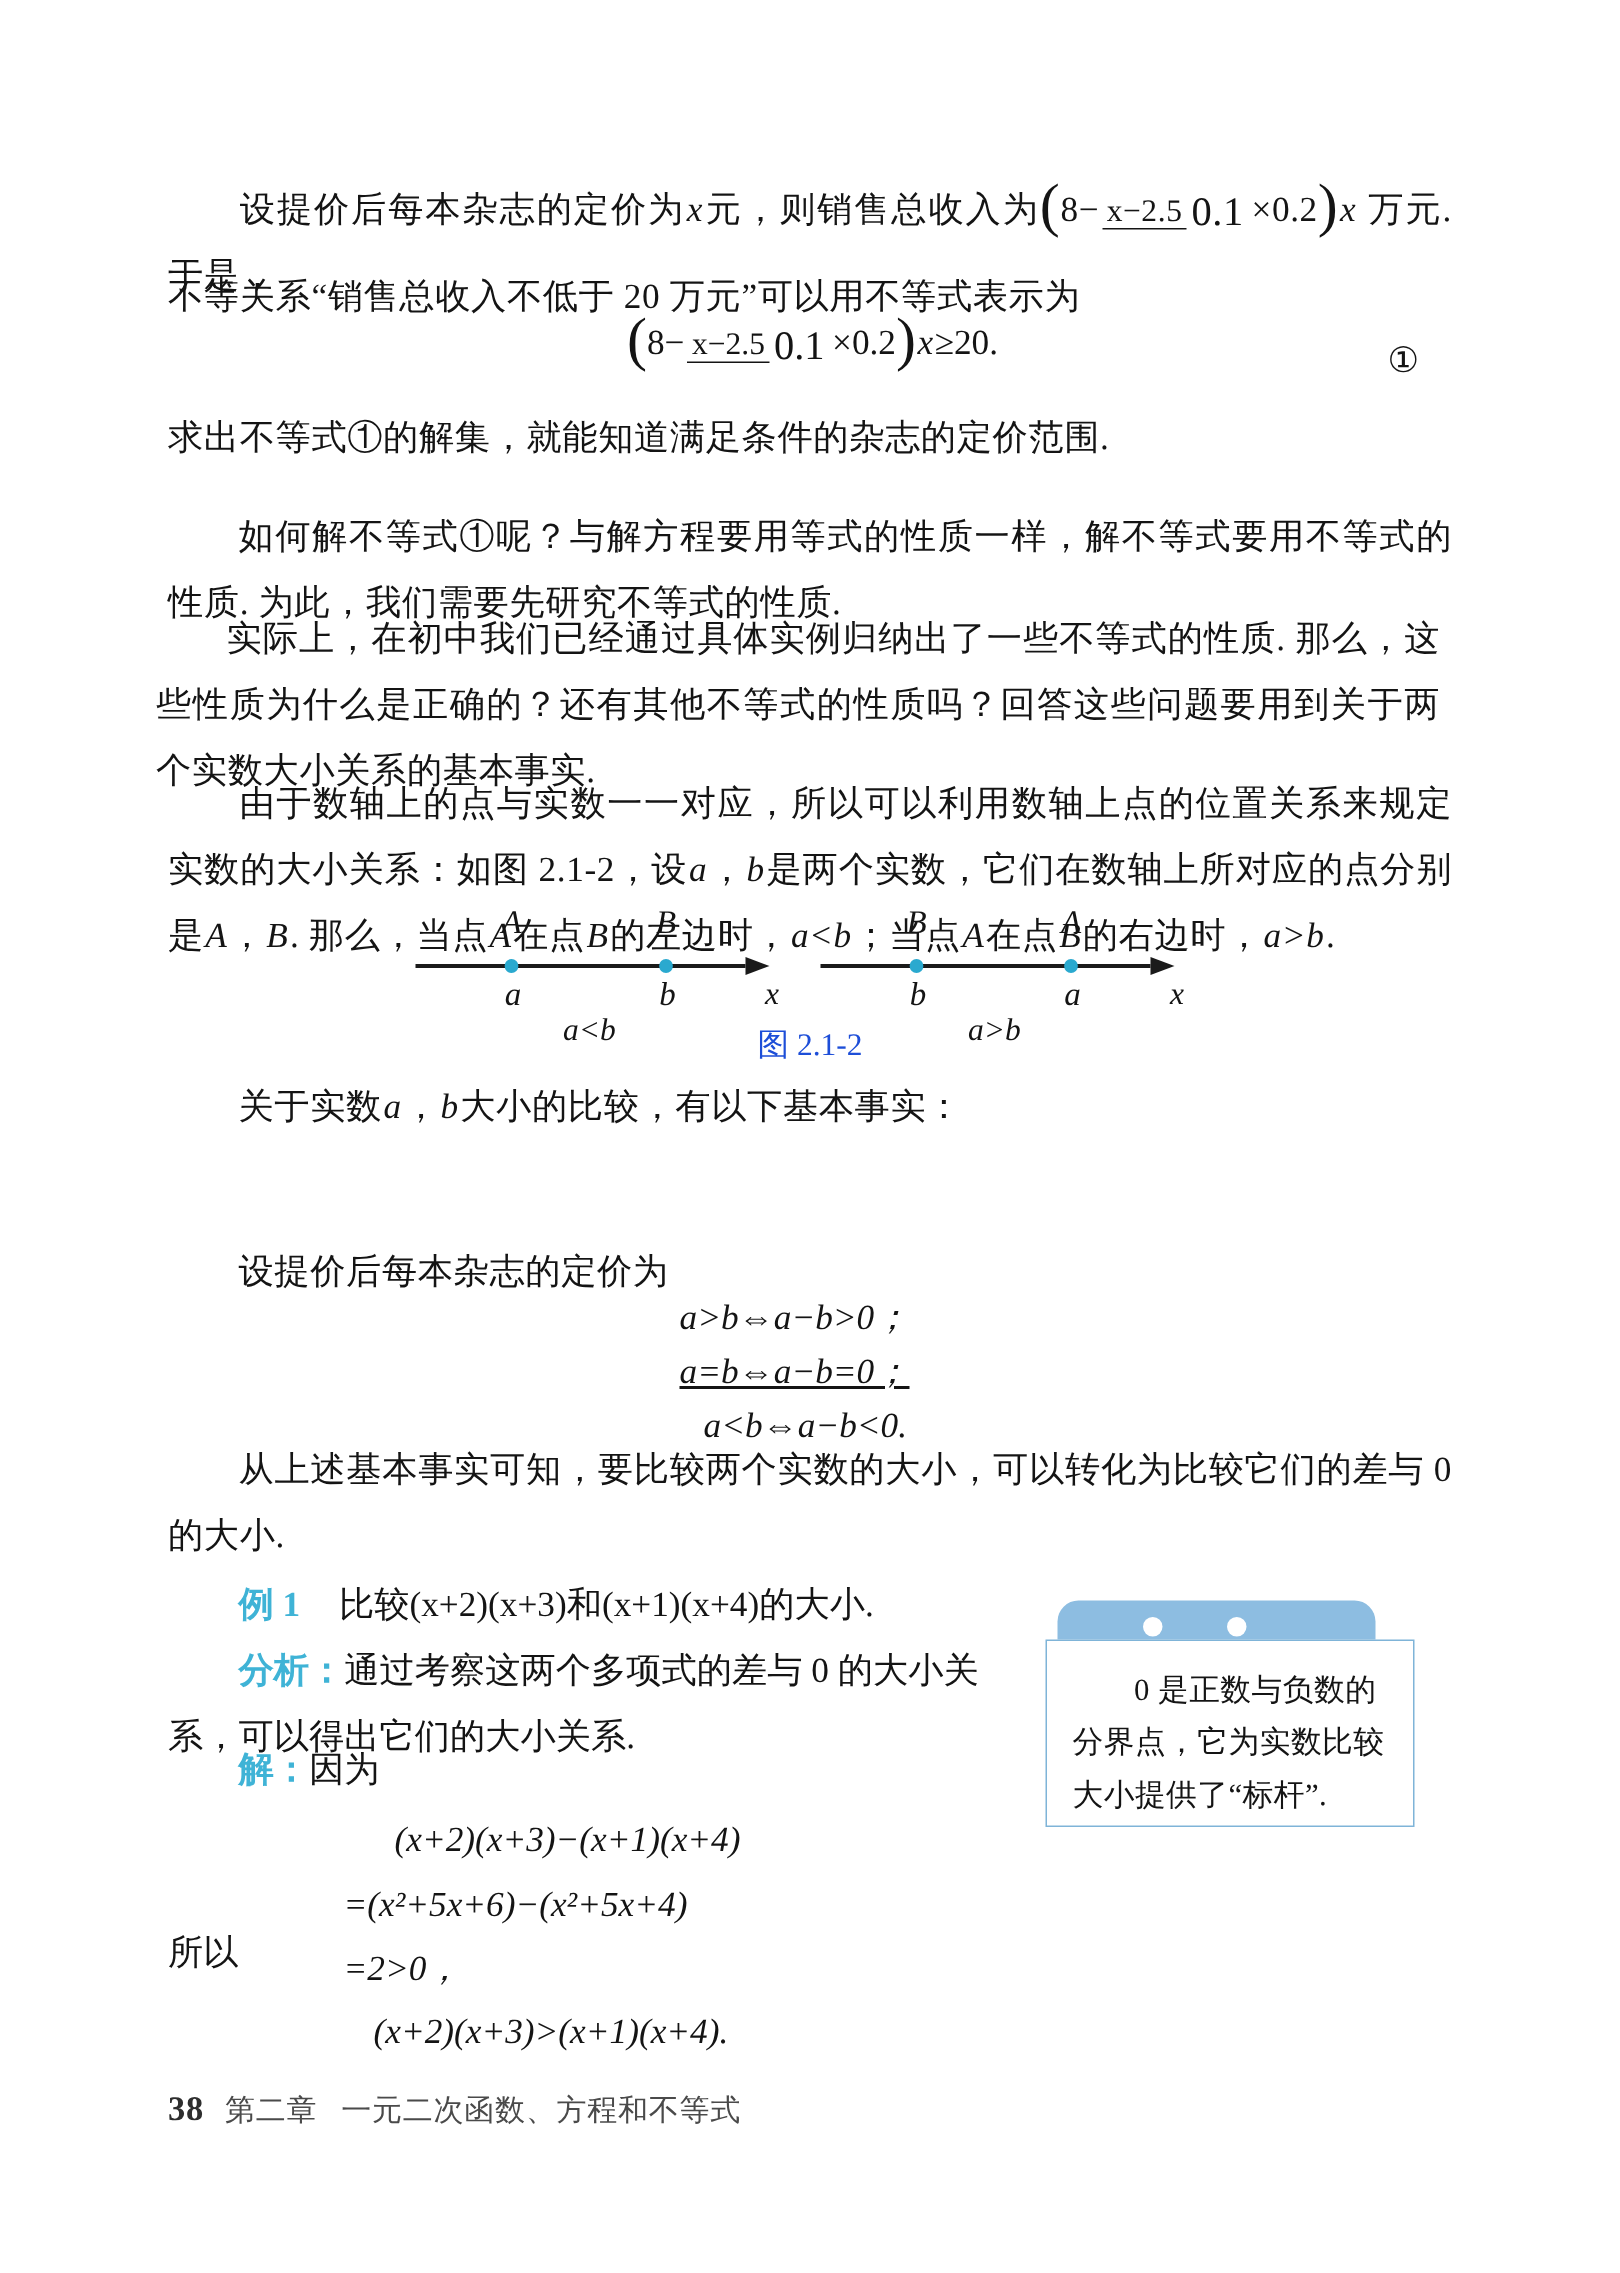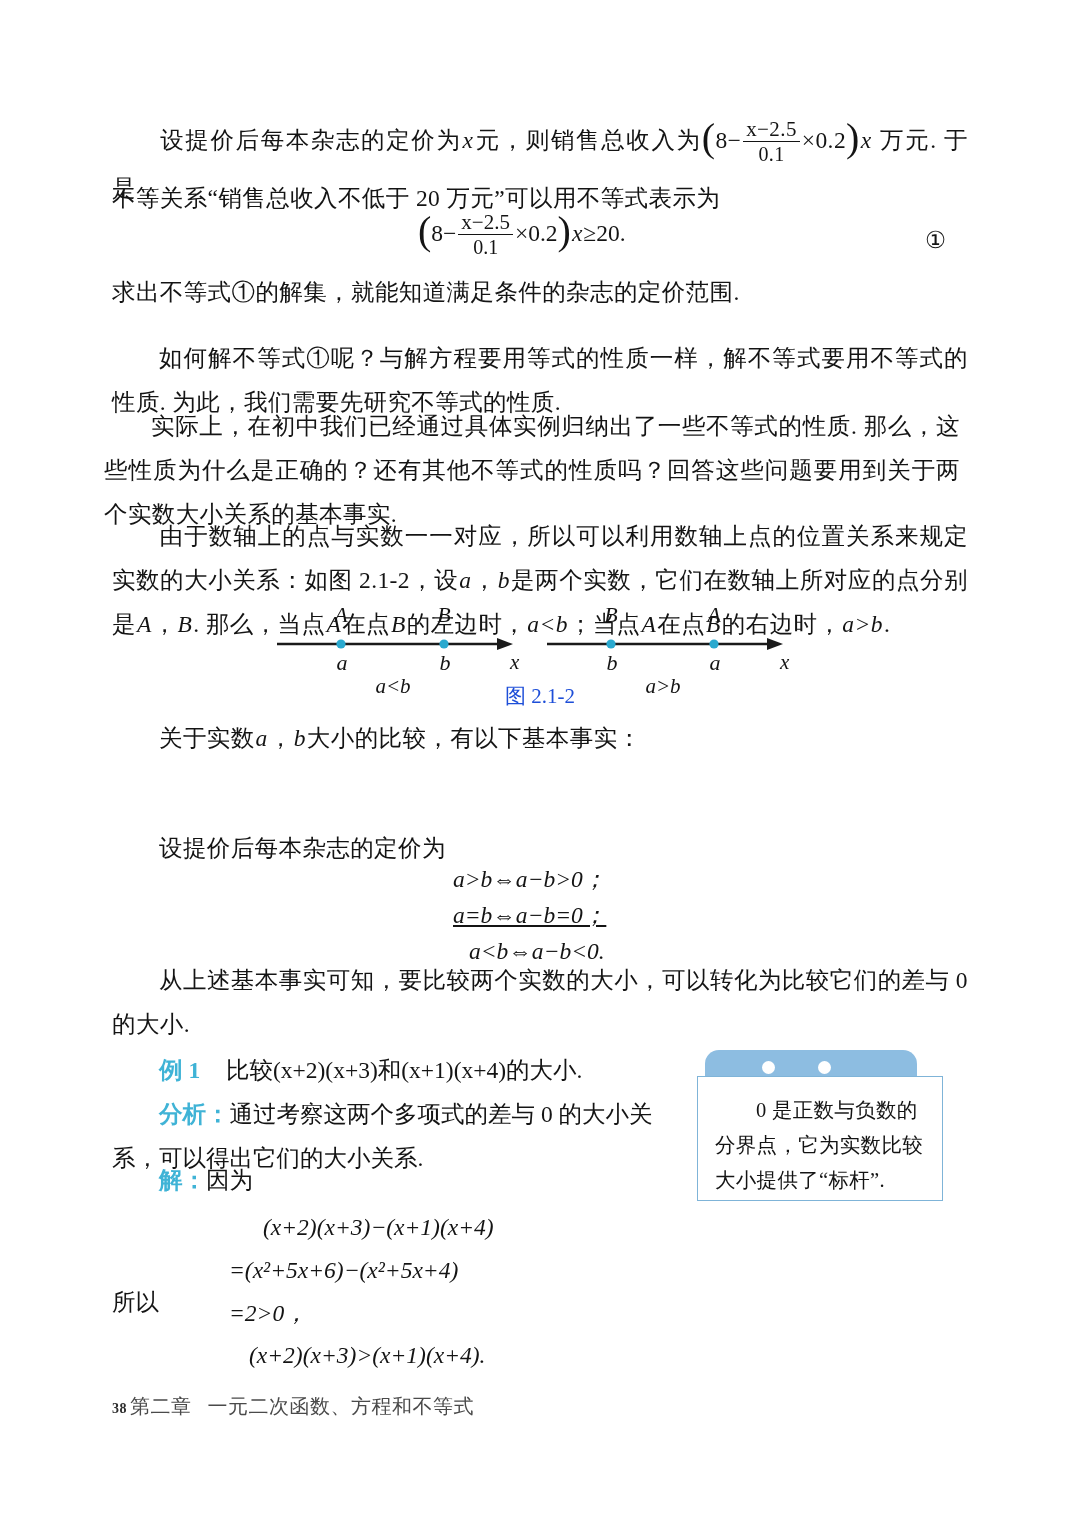--- a/index.html
+++ b/index.html
@@ -49,36 +49,36 @@
   }
   .eqmark {
     position: absolute;
     font-size: 23.5px;
     color: #141414;
   }
 
   
   .frac {
     display: inline-flex;
-    flex-direction: column;
+    flex-direction: row;
     vertical-align: middle;
     text-align: center;
     margin: 0 2px;
     position: relative;
     top: -1px;
   }
   .frac .top {
     padding: 0 3px 1px 3px;
     border-bottom: 1.4px solid #141414;
     font-size: 21px;
     line-height: 22px;
   }
   .frac .bot {
     padding: 1px 3px 0 3px;
-    font-size: 20px;
+    font-size: 27px;
     line-height: 22px;
   }
   .bigparen {
     font-size: 40px;
     line-height: 0;
     position: relative;
     top: 3px;
     font-family: "Liberation Serif", serif;
   }
 
@@ -128,20 +128,21 @@
     position: absolute;
     font-size: 23.5px;
     line-height: 44px;
     color: #141414;
     font-family: "Liberation Serif", "DejaVu Serif", serif;
   }
 
   
   .note-wrap {
     position: absolute;
+    margin-top: 17px;
   }
   .note-tab {
     position: absolute;
     left: 8px;
     top: 0;
     width: 212px;
     height: 34px;
     background: #8dbde1;
     border-radius: 14px 14px 0 0;
   }
@@ -182,22 +183,22 @@
     position: absolute;
     left: 112px;
     bottom: 95px;
     font-size: 20px;
     color: #4a4a4a;
     letter-spacing: 0.5px;
   }
   .footer .pageno {
     font-weight: bold;
     color: #2e2e2e;
-    font-size: 14px;
-    margin-right: 3px;
+    font-size: 23px;
+    margin-right: 14px;
   }
   .footer .chap { margin-right: 16px; }
 </style>
 </head>
 <body>
 
 <div class="page">
 
   <div class="para" style="left:112px; top:118px; width:856px;">
     <span style="display:inline-block; width:2em;"></span><span>设提价后每本杂志的定价为</span><span class="mathit">x</span><span>元，则销售总收入为</span><span class="bigparen">(</span><span>8−</span><span class="frac">

